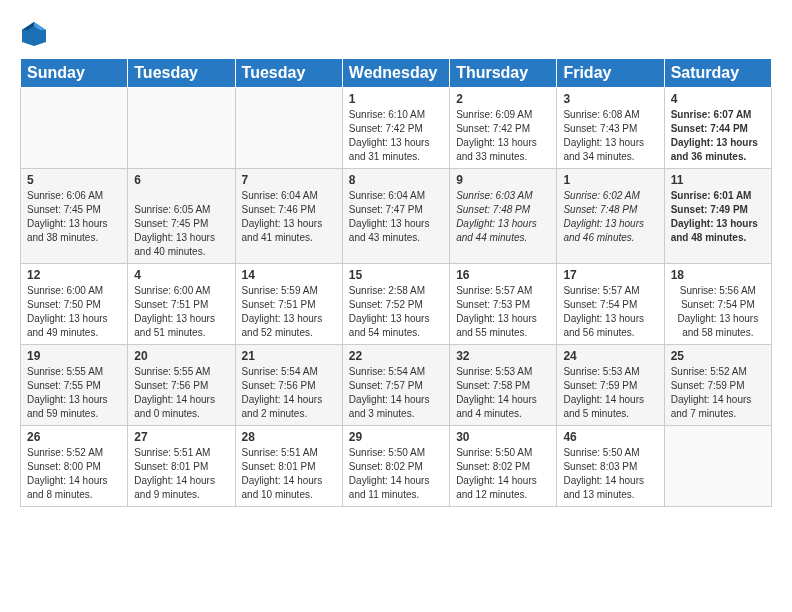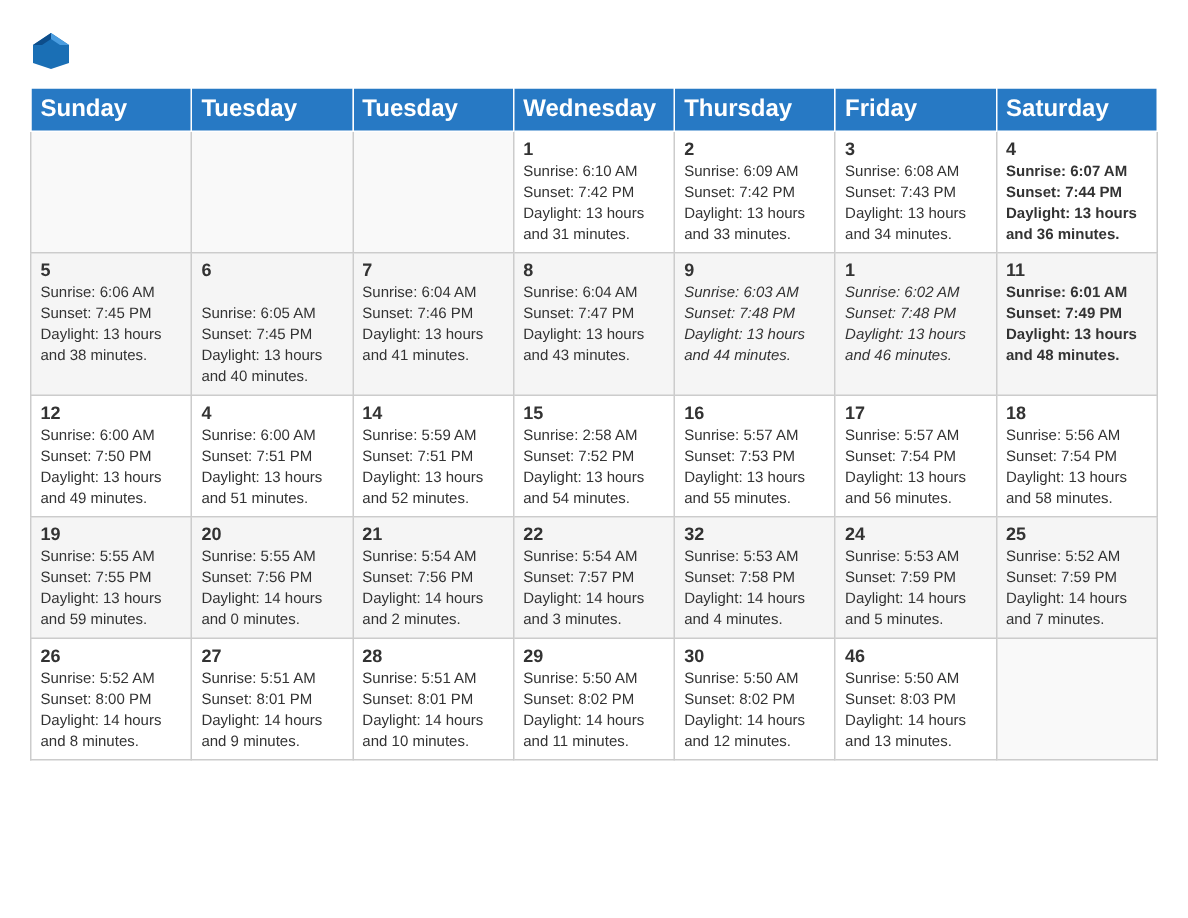--- a/index.html
+++ b/index.html
@@ -249,21 +249,21 @@
         </td>
         <td>
           <span class="day-number">17</span>
           <div class="day-info" style="white-space: pre-line;">Sunrise: 5:57 AM
 Sunset: 7:54 PM
 Daylight: 13 hours
 and 56 minutes.</div>
         </td>
         <td>
           <span class="day-number">18</span>
-          <div class="day-info" style="white-space: pre-line;">Sunrise: 5:56 AM
+          <div class="day-info" style="white-space: pre-line; text-align: center;">Sunrise: 5:56 AM
 Sunset: 7:54 PM
 Daylight: 13 hours
 and 58 minutes.</div>
         </td>
       </tr>
       <tr>
         <td>
           <span class="day-number">19</span>
           <div class="day-info" style="white-space: pre-line;">Sunrise: 5:55 AM
 Sunset: 7:55 PM

